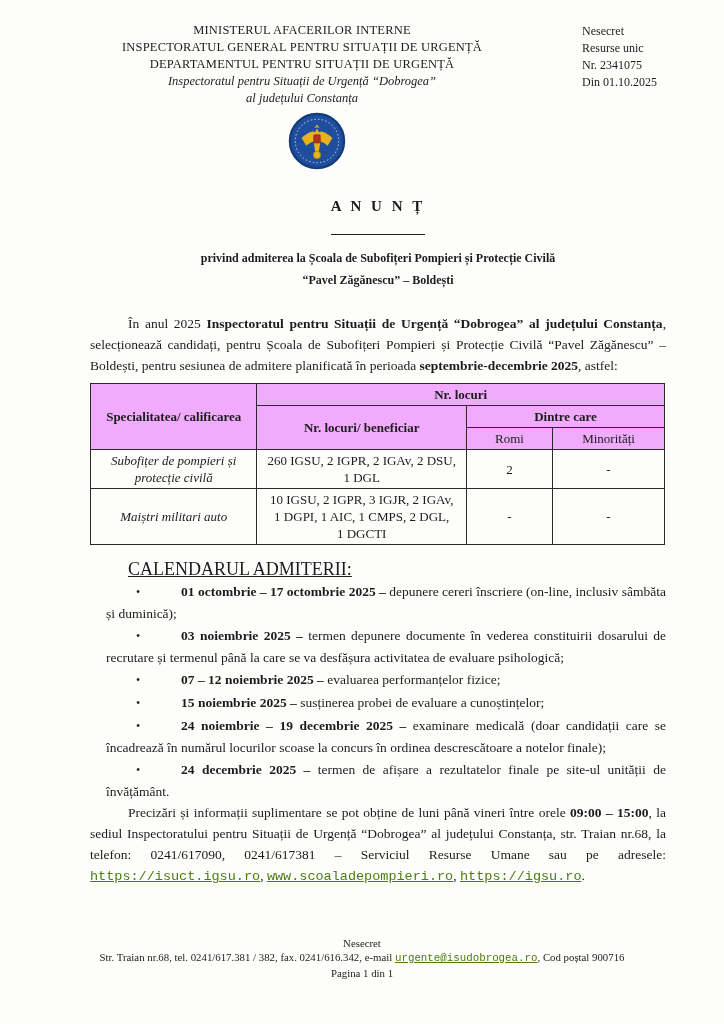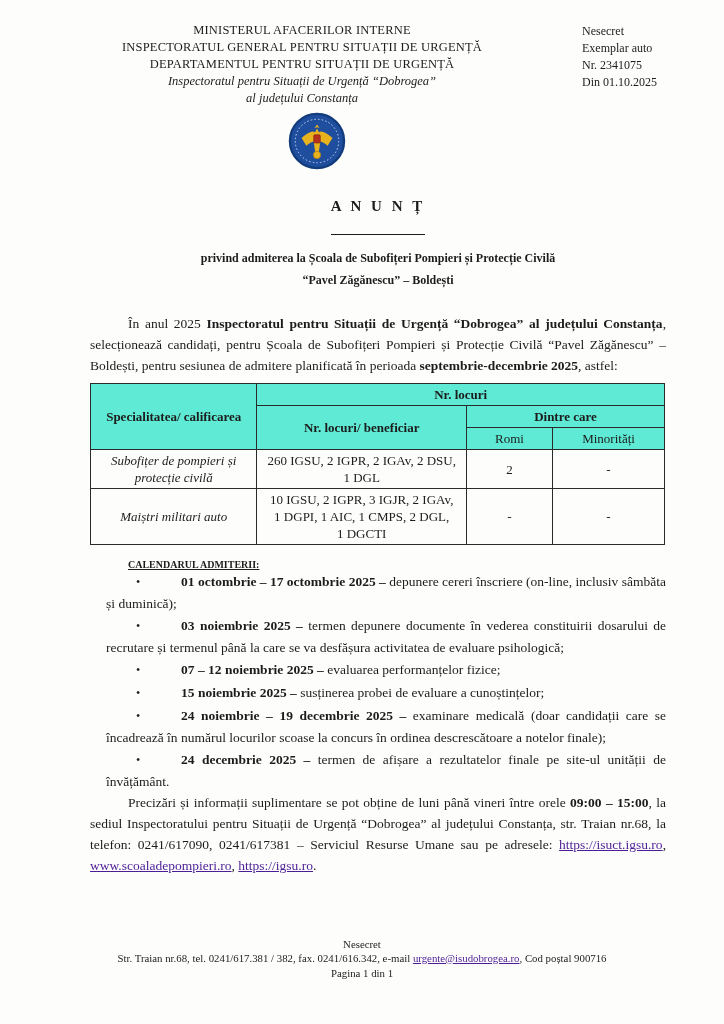--- a/index.html
+++ b/index.html
@@ -26,42 +26,42 @@
   
   .title-block{margin-top:26px;text-align:center;}
   .anunt{display:inline-block;font-weight:bold;font-size:15px;letter-spacing:3px;
          border-bottom:1.6px solid #1c1c1c;padding-bottom:19px;}
   .subtitle{margin-top:12px;font-weight:bold;font-size:12px;line-height:22px;}
 
   
   .para{margin:0;font-size:13.5px;line-height:21px;text-align:justify;text-indent:38px;}
   .intro{margin-top:22px;}
   b{font-weight:bold;}
-  a.doc-link{color:#4c1d95;text-decoration:underline;}
+  a.doc-link{color:#4d7c0f;text-decoration:underline;font-family:Liberation Mono, monospace;}
 
   
   table.spec{border-collapse:collapse;width:575px;margin-top:7px;table-layout:fixed;}
   table.spec col.c1{width:29%;}
   table.spec col.c2{width:36.5%;}
   table.spec col.c3{width:15%;}
   table.spec col.c4{width:19.5%;}
   table.spec th, table.spec td{
     border:1.4px solid #2a2a2a;
     font-size:13px;line-height:17px;
     padding:2px 6px;
     vertical-align:middle;
   }
-  table.spec th{background:#5eead4;}
+  table.spec th{background:#f0abfc;}
   th.subhead{font-weight:normal;}
   td.cell-center{text-align:center;}
   td.cell-left{text-align:center;padding-left:8px;padding-right:10px;font-style:italic;}
   .cell-pad{padding-top:8px;padding-bottom:8px;}
 
   
-  .cal-head{margin:14px 0 0 38px;font-size:10px;font-weight:bold;text-decoration:underline;}
+  .cal-head{margin:14px 0 0 38px;font-size:18px;font-weight:normal;text-decoration:underline;}
   .cal-item{margin:1px 0 0 16px;font-size:13.5px;line-height:21px;text-align:justify;text-indent:30px;}
   .bullet{display:inline-block;width:45px;text-indent:0;font-size:12px;}
 
   
   .footer{position:absolute;left:0;right:0;bottom:44px;text-align:center;
           font-size:10.8px;line-height:14.5px;}
 </style>
 </head>
 <body>
 
@@ -71,21 +71,21 @@
     <div class="hdr">
       <div class="org">
         <div class="caps">MINISTERUL AFACERILOR INTERNE</div>
         <div class="caps">INSPECTORATUL GENERAL PENTRU SITUAȚII DE URGENȚĂ</div>
         <div class="caps">DEPARTAMENTUL PENTRU SITUAȚII DE URGENȚĂ</div>
         <div class="ital">Inspectoratul pentru Situații de Urgență “Dobrogea”</div>
         <div class="ital">al județului Constanța</div>
       </div>
       <div class="meta">
         <div>Nesecret</div>
-        <div>Exemplar auto</div>
+        <div>Resurse unic</div>
         <div>Nr. 2341075</div>
         <div>Din 01.10.2025</div>
       </div>
     </div>
 
     <div class="logo-wrap">
       <svg viewBox="0 0 60 60" width="58" height="60">
         <circle cx="30" cy="30" r="28" fill="#1f4e9e"></circle>
         <circle cx="30" cy="30" r="28" fill="none" stroke="#123c7c" stroke-width="2.4"></circle>
         <circle cx="30" cy="30" r="22.5" fill="none" stroke="#d9e4f2" stroke-width="0.9" stroke-dasharray="1.6 2.2"></circle>

